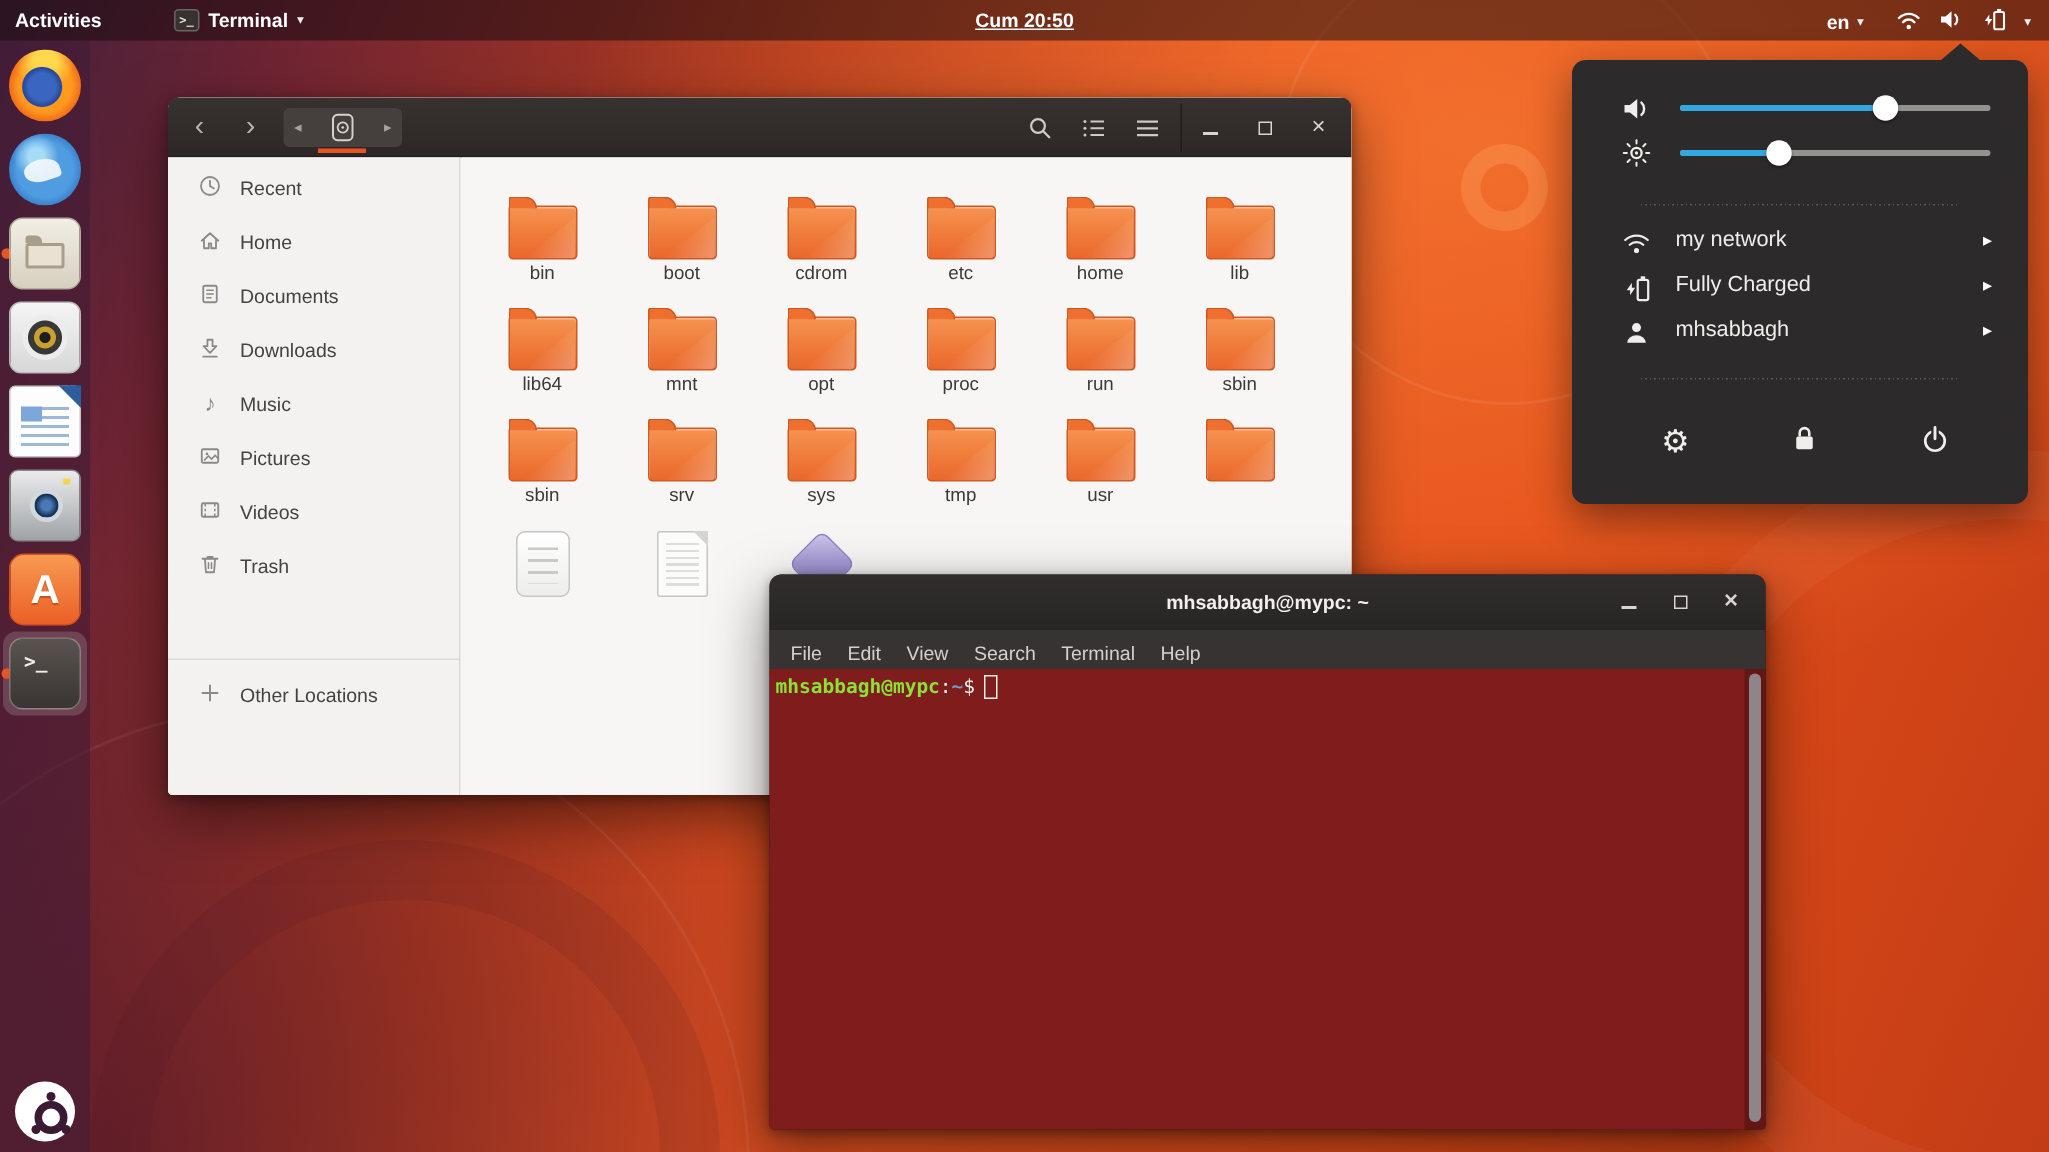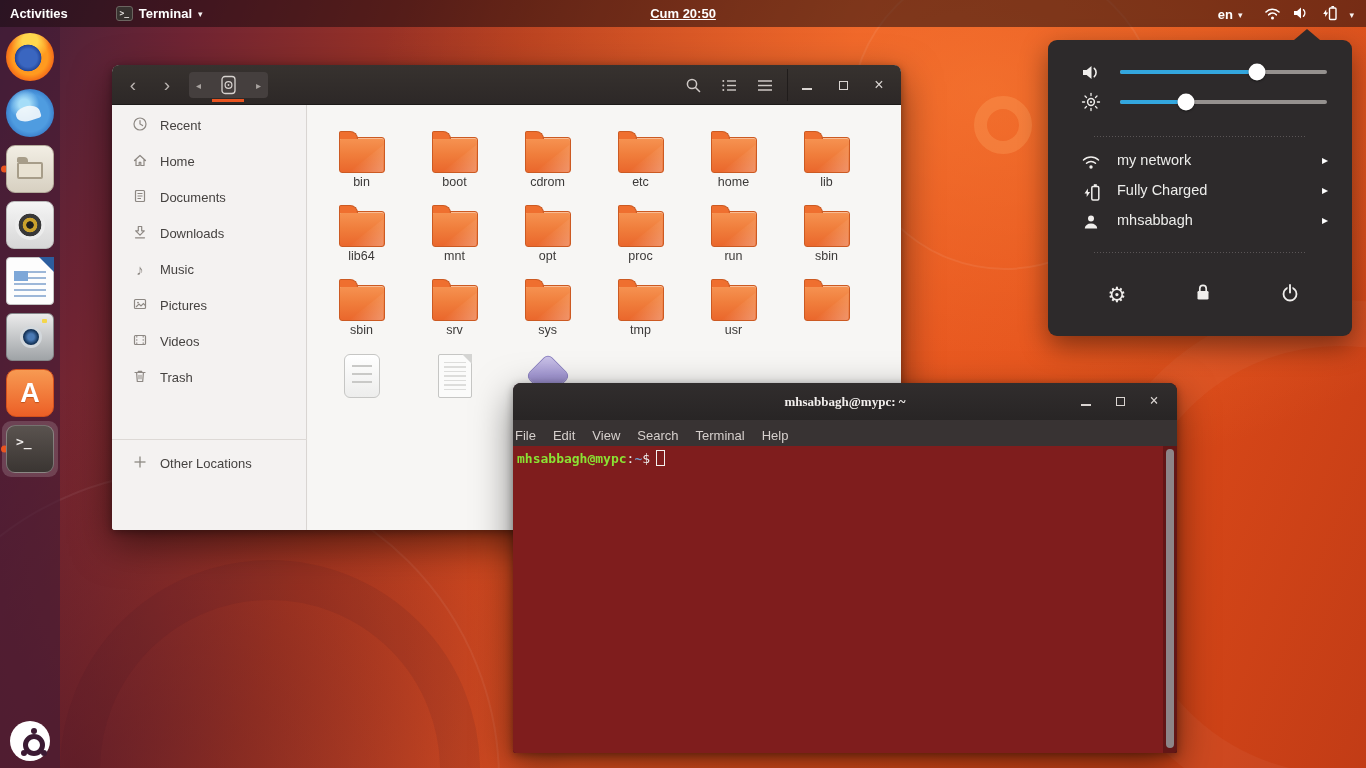--- a/index.html
+++ b/index.html
@@ -141,24 +141,24 @@
   .cell.file-gem .icon-wrap { width:32px; height:32px; margin-top:8px; transform:rotate(45deg); border-radius:6px;
     background:linear-gradient(135deg,#cfc8ea 0%, #a79cd6 45%, #8478bd 100%); border:1px solid #8b80c2; }
   .emblem { position:absolute; right:-7px; bottom:-4px; width:19px; height:19px; border-radius:3px;
     background:linear-gradient(180deg,#c6c6c6,#9e9e9e); border:1px solid #878787;
     color:#fff; font-weight:700; font-size:15px; line-height:16px; text-align:center; }
 
   
   .term-win { left:513px; top:383px; width:664px; height:370px; z-index:30; background:#300a24; }
   .ttitle { position:absolute; left:0; top:0; right:0; height:37px; border-radius:8px 8px 0 0;
     background:linear-gradient(180deg,#312d2d,#282525); display:flex; align-items:center; justify-content:center;
-    color:#f2efed; font-weight:700; font-size:13px;font-family:Liberation Serif, serif; }
+    color:#f2efed; font-weight:700; font-size:13px; }
   .tcontrols { position:absolute; right:11px; top:6px; display:flex; gap:10px; }
   .tmenu { position:absolute; left:0; top:37px; right:0; height:30px; background:#383333;
-    display:flex; align-items:center; gap:17px; padding-left:2px; color:#d6d0cd; font-size:13px; }
+    display:flex; align-items:center; gap:17px; padding-left:14px; color:#d6d0cd; font-size:13px; }
   .tbody { position:absolute; left:0; top:63px; right:0; bottom:0; background:#7f1d1d; border-radius:0 0 3px 3px; }
   .tline { position:absolute; left:4px; top:4px; font:13px "DejaVu Sans Mono",monospace; display:flex; align-items:center; }
   .p-user { color:#8ae234; font-weight:700; }
   .p-colon, .p-dollar { color:#eeeeec; }
   .p-path { color:#729fcf; font-weight:700; }
   .p-dollar { margin-right:6px; }
   .cursor { width:9px; height:16px; border:1.5px solid #f4f1ef; }
   .t-scroll-track { position:absolute; right:0; top:0; bottom:0; width:14px; background:rgba(0,0,0,.22); }
   .t-scroll-thumb { position:absolute; right:3px; top:3px; bottom:5px; width:8px; border-radius:4px; background:#8d8588; }
 

